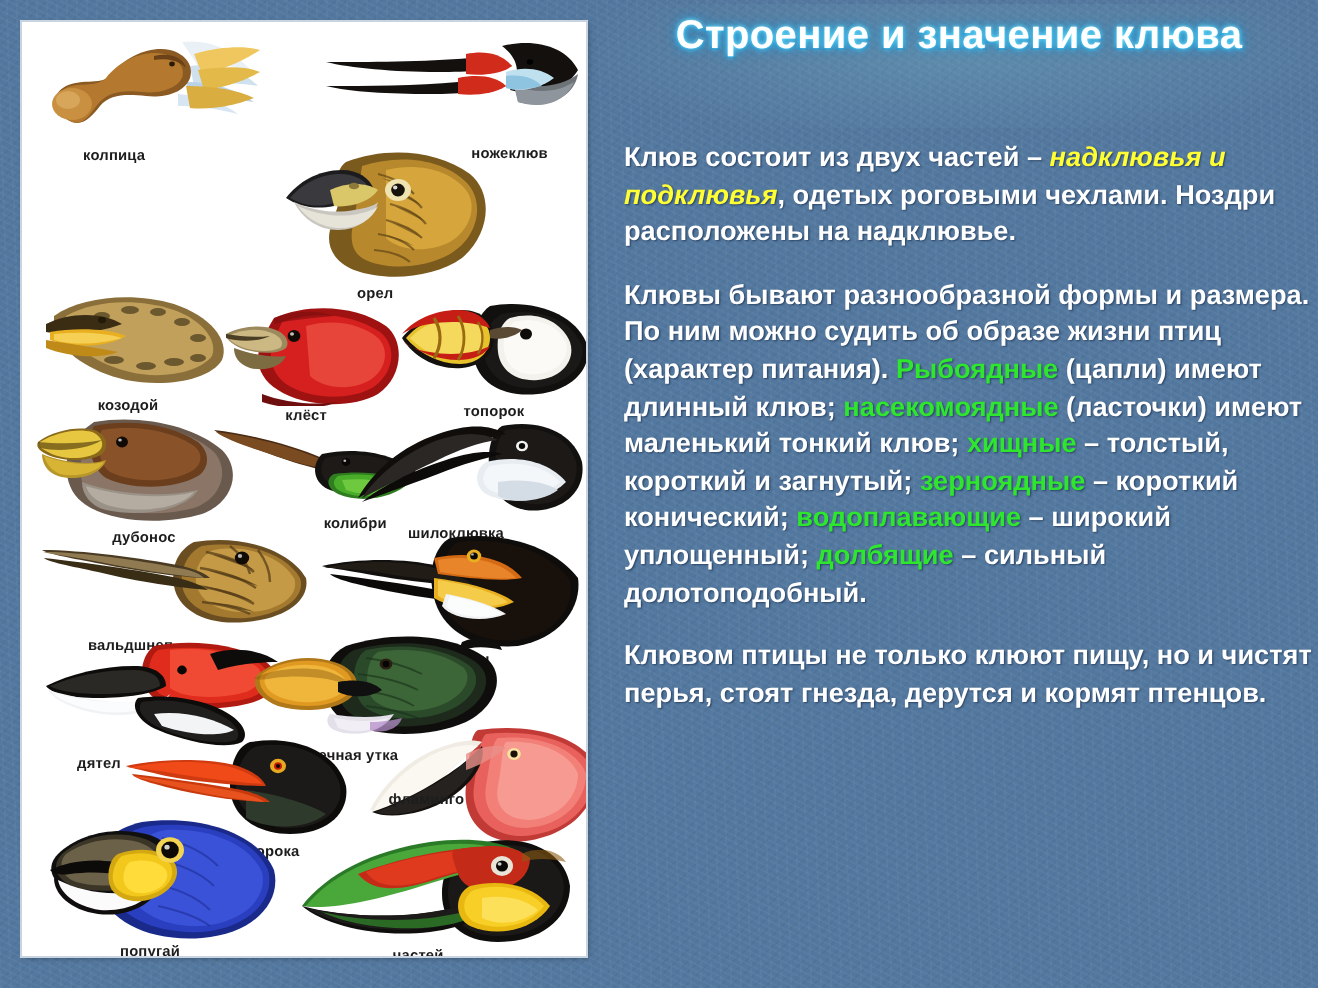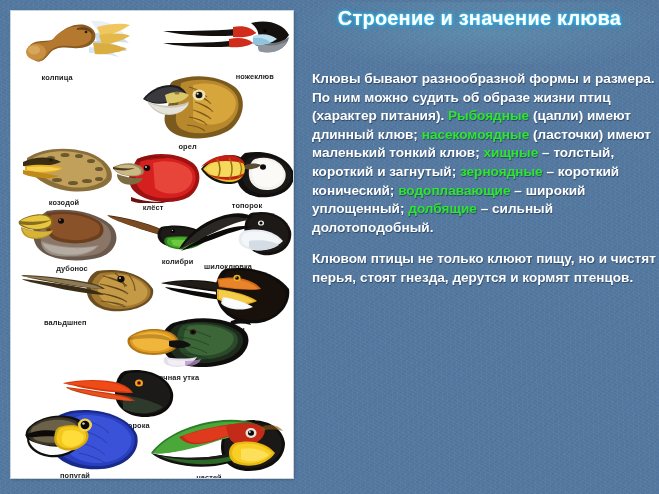--- a/index.html
+++ b/index.html
@@ -72,20 +72,23 @@
 <body>
 
 <div id="slide">
   <div id="noise"></div>
 </div>
 
 <div id="title-bar"></div>
 <div id="title">Строение и значение клюва</div>
 
 <div id="text-col">
+  <p>
+    <span>Клюв состоит из двух частей – </span><span class="kw-yellow">надклювья и подклювья</span><span>, одетых роговыми чехлами. Ноздри расположены на надклювье.</span>
+  </p>
   <p>
     <span>Клювы бывают разнообразной формы и размера. По ним можно судить об образе жизни птиц (характер питания). </span><span class="kw-green">Рыбоядные</span><span> (цапли) имеют длинный клюв; </span><span class="kw-green">насекомоядные</span><span> (ласточки) имеют маленький тонкий клюв; </span><span class="kw-green">хищные</span><span> – толстый, короткий и загнутый; </span><span class="kw-green">зерноядные</span><span> – короткий конический; </span><span class="kw-green">водоплавающие</span><span> – широкий уплощенный; </span><span class="kw-green">долбящие</span><span> – сильный долотоподобный.</span>
   </p>
   <p>
     <span>Клювом птицы не только клюют пищу, но и чистят перья, стоят гнезда, дерутся и кормят птенцов.</span>
   </p>
 </div>
 
 <div id="plate">
 
@@ -307,20 +310,37 @@
       <path d="M60 23 C74 25 88 29 95 34 C85 38 68 36 60 31 Z" fill="#f5cb4a"></path>
       <path d="M64 30 C76 32 88 36 94 40 C82 45 66 42 62 36 Z" fill="#f0f2f3"></path>
       <path d="M66 31 C77 33 87 36 92 40 C82 43 68 41 64 36 Z" fill="#fbfcfc"></path>
       <ellipse cx="78" cy="11" rx="3.6" ry="3.2" fill="#e8b020"></ellipse>
       <ellipse cx="78" cy="11" rx="1.9" ry="1.8" fill="#0a0806"></ellipse>
       <ellipse cx="77.2" cy="10.2" rx=".7" ry=".6" fill="#fff" opacity=".7"></ellipse>
     </svg>
     <div class="lbl" style="top:58px;left:55%;">баклан</div>
   </div>
 
+  <div class="bird" style="left:10px;top:310px;width:124px;height:66px;">
+    <svg class="art" width="124" height="56" viewBox="0 0 124 56">
+      <path d="M56 2 C78 -2 100 2 112 10 C120 16 118 26 106 30 C90 35 66 34 56 28 C48 22 48 8 56 2 Z" fill="#b01a10"></path>
+      <path d="M58 4 C78 1 98 4 109 11 C116 16 114 24 104 28 C89 32 68 31 59 26 C52 21 52 8 58 4 Z" fill="#e02c1c"></path>
+      <path d="M64 4 C82 2 98 6 107 12 C112 16 110 22 102 25 C88 29 70 28 64 23 Z" fill="#f04a34"></path>
+      <path d="M2 22 C14 16 30 12 46 12 C56 12 62 16 62 22 C56 26 42 28 28 28 C14 28 5 26 2 22 Z" fill="#0d0c0b"></path>
+      <path d="M4 22 C16 17 30 14 45 14 C54 14 59 17 59 22 C54 25 42 26 29 26 C16 26 7 24 4 22 Z" fill="#2b2926"></path>
+      <path d="M3 24 C16 28 34 31 50 30 C58 30 62 28 64 26 C60 34 46 38 30 36 C16 34 6 29 3 24 Z" fill="#f0f2f4"></path>
+      <path d="M5 25 C18 29 34 31 50 30 C56 30 60 29 62 27 C58 33 46 36 31 35 C18 33 8 29 5 25 Z" fill="#fbfcfd"></path>
+      <path d="M48 28 C62 26 78 28 90 34 C100 39 104 46 100 50 C92 54 72 50 58 44 C48 40 44 32 48 28 Z" fill="#0d0c0b"></path>
+      <path d="M50 30 C62 28 77 30 88 36 C97 40 100 46 97 49 C90 52 72 49 59 43 C50 39 47 33 50 30 Z" fill="#211f1d"></path>
+      <path d="M56 36 C70 34 86 38 96 44 C88 48 72 46 60 42 Z" fill="#f2f4f6"></path>
+      <path d="M84 6 C96 2 110 4 118 10 C110 10 98 11 88 14 Z" fill="#0d0c0b"></path>
+      <ellipse cx="70" cy="14" rx="2.4" ry="2.2" fill="#0a0806"></ellipse>
+    </svg>
+    <div class="lbl" style="top:56px;left:23%;">дятел</div>
+  </div>
 
   <div class="bird" style="left:110px;top:304px;width:130px;height:70px;">
     <svg class="art" width="130" height="60" viewBox="0 0 130 60">
       <path d="M52 8 C76 0 106 2 122 14 C132 22 128 38 112 46 C94 54 68 54 52 46 C38 38 36 16 52 8 Z" fill="#0f0e0d"></path>
       <path d="M56 10 C78 4 104 6 118 17 C126 24 122 36 108 43 C92 50 70 50 56 43 C44 36 44 16 56 10 Z" fill="#1d2a1c"></path>
       <path d="M62 10 C82 6 102 9 114 18 C120 24 117 33 106 39 C92 46 72 46 62 39 C54 33 54 15 62 10 Z" fill="#2b4a2a"></path>
       <path d="M68 11 C86 8 102 12 111 19 C115 24 112 31 103 36 C91 42 75 42 67 36 C60 31 62 14 68 11 Z" fill="#3d6638"></path>
       <g stroke="#16301a" stroke-width=".9" fill="none" opacity=".6">
         <path d="M62 14 q16 2 28 8"></path>
           <path d="M58 22 q18 2 30 8"></path>
@@ -335,20 +355,36 @@
       <path d="M44 42 C56 44 68 44 76 42 C70 52 56 54 46 50 C42 48 42 44 44 42 Z" fill="#e4e0ea"></path>
       <path d="M46 44 C56 46 66 46 73 44 C68 51 56 52 48 49 Z" fill="#f2eef6"></path>
       <path d="M64 46 C70 46 76 45 80 44 C78 50 70 52 64 50 Z" fill="#b48fc8" opacity=".75"></path>
       <path d="M110 6 C120 2 128 4 130 10 C122 8 114 8 108 11 Z" fill="#0f0e0d"></path>
       <ellipse cx="72" cy="17" rx="3.2" ry="2.8" fill="#2a1f12"></ellipse>
       <ellipse cx="72" cy="17" rx="1.7" ry="1.6" fill="#060504"></ellipse>
     </svg>
     <div class="lbl" style="top:58px;left:43%;">речная утка</div>
   </div>
 
+  <div class="bird" style="left:172px;top:352px;width:116px;height:70px;">
+    <svg class="art" width="116" height="60" viewBox="0 0 116 60">
+      <path d="M56 2 C84 -2 110 6 116 22 C116 40 102 56 76 58 C58 58 48 46 50 30 C52 14 52 4 56 2 Z" fill="#c23a36"></path>
+      <path d="M60 4 C86 1 110 9 114 24 C114 40 100 54 78 55 C62 55 52 44 54 30 C56 16 57 6 60 4 Z" fill="#e8615c"></path>
+      <path d="M66 6 C88 4 106 12 110 24 C110 38 98 50 80 51 C66 51 58 42 60 30 C62 18 63 8 66 6 Z" fill="#f28079"></path>
+      <path d="M70 8 C88 7 102 14 106 24 C106 36 96 46 82 47 C70 47 64 40 66 30 C68 20 68 10 70 8 Z" fill="#f79b92"></path>
+      <path d="M2 42 C8 30 20 18 34 12 C44 8 52 6 58 8 C52 14 44 20 36 28 C24 38 10 44 2 42 Z" fill="#f0ece4"></path>
+      <path d="M4 42 C10 31 21 20 34 14 C43 10 50 9 56 10 C50 15 43 21 36 28 C25 37 12 43 4 42 Z" fill="#fbf8f2"></path>
+      <path d="M3 43 C12 40 26 34 38 26 C48 20 54 14 58 10 C60 18 54 28 42 36 C30 44 12 47 3 43 Z" fill="#14110e"></path>
+      <path d="M5 43 C14 40 26 34 38 27 C46 22 52 16 56 12 C57 19 52 27 41 35 C29 43 13 46 5 43 Z" fill="#262220"></path>
+      <path d="M50 14 C58 10 66 9 70 11 C64 16 56 20 50 22 Z" fill="#e8908a" opacity=".8"></path>
+      <ellipse cx="74" cy="14" rx="3.4" ry="3" fill="#f7e2a0"></ellipse>
+      <ellipse cx="74" cy="14" rx="1.8" ry="1.7" fill="#1a1008"></ellipse>
+    </svg>
+    <div class="lbl" style="top:32px;left:26%;">фламинго</div>
+  </div>
 
   <div class="bird" style="left:50px;top:358px;width:114px;height:60px;">
     <svg class="art" width="114" height="50" viewBox="0 0 114 50">
       <path d="M64 2 C88 -2 108 8 112 24 C114 38 102 48 84 48 C66 48 54 38 54 24 C54 12 58 4 64 2 Z" fill="#0d0c0b"></path>
       <path d="M68 4 C88 1 106 10 109 24 C111 36 100 45 84 45 C68 45 57 36 57 24 C57 13 63 5 68 4 Z" fill="#1b1a18"></path>
       <path d="M62 26 C76 28 92 32 102 38 C92 46 74 46 62 40 Z" fill="#2e3a2c"></path>
       <path d="M2 14 C20 10 44 10 58 14 C66 17 70 20 72 24 C58 24 38 22 22 19 C10 16 4 15 2 14 Z" fill="#d03a10"></path>
       <path d="M3 15 C20 11 42 11 56 15 C64 18 68 20 70 23 C57 22 38 20 22 17 C10 15 4 15 3 15 Z" fill="#f04a18"></path>
       <path d="M5 18 C22 20 44 23 60 26 C68 28 72 30 74 32 C60 32 40 29 24 25 C12 22 6 20 5 18 Z" fill="#c83a0e"></path>
       <path d="M6 19 C22 21 42 24 58 27 C65 29 69 30 71 32 C59 31 40 28 25 24 C13 21 7 20 6 19 Z" fill="#e8521f"></path>

